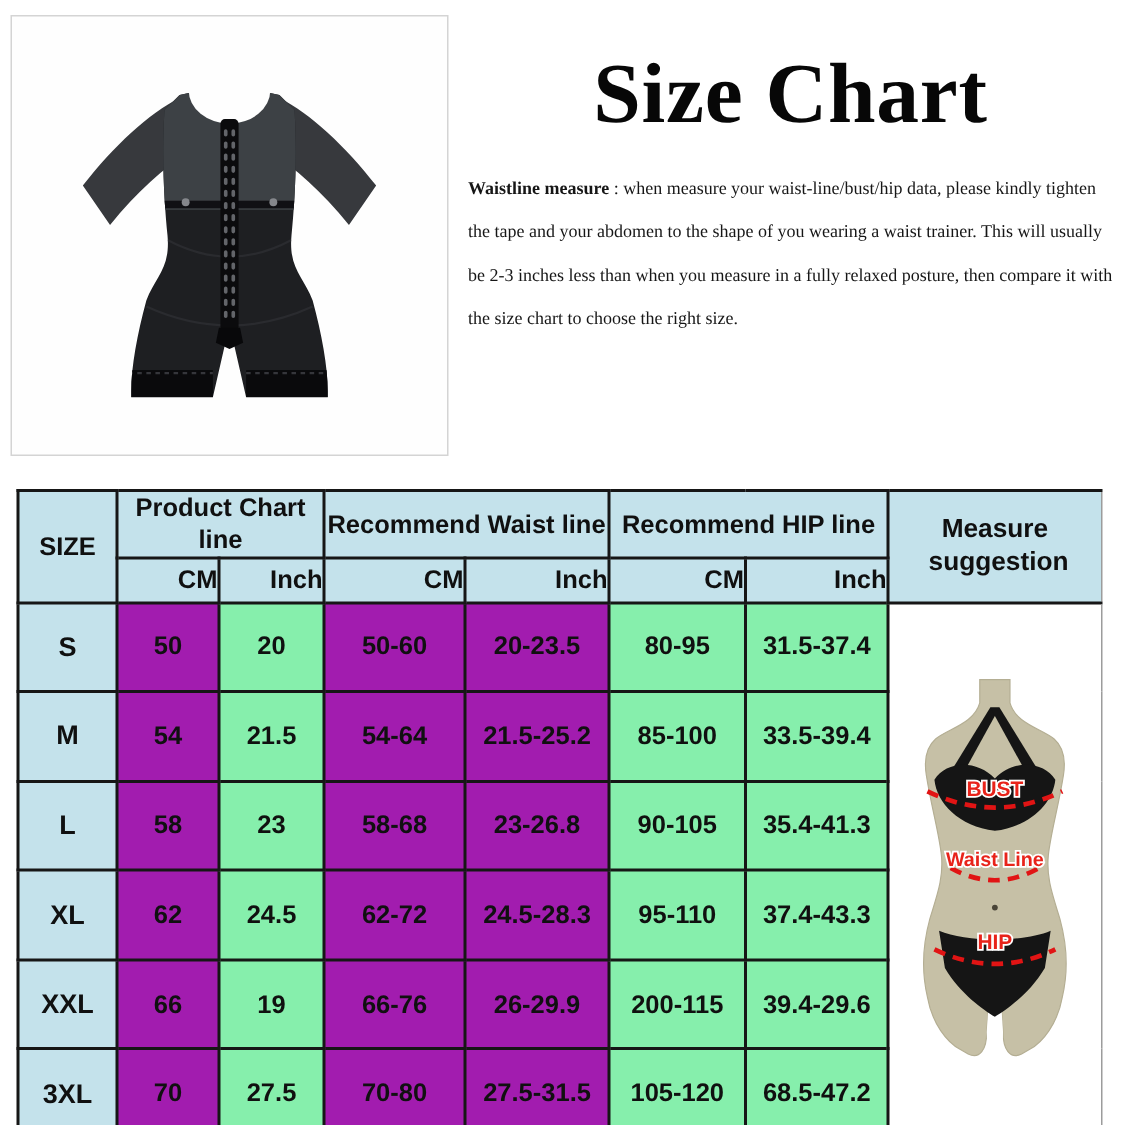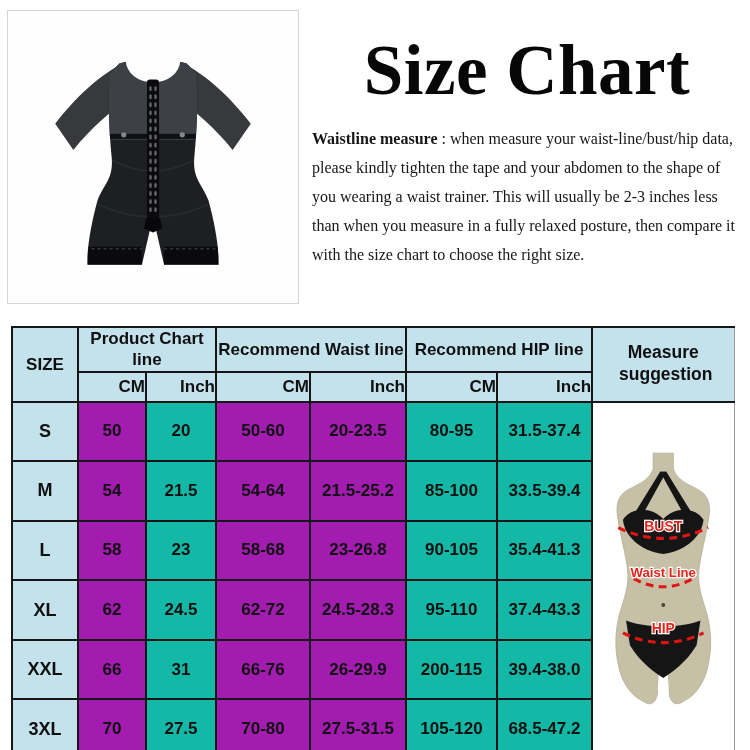--- a/index.html
+++ b/index.html
@@ -10,43 +10,43 @@
   .photo-frame {
     position:absolute; left:7px; top:10px; width:292px; height:294px;
     border:1px solid #d4d4d4; background:#fefefe;
     display:flex; align-items:center; justify-content:center;
   }
 
   
   .headline {
     position:absolute; left:306px; top:30px; width:442px;
     text-align:center; font-family:"Liberation Serif", serif;
-    font-weight:700; font-size:71px; letter-spacing:0.5px; color:#070707;
+    font-weight:700; font-size:57px; letter-spacing:0.5px; color:#070707;
   }
   .intro {
-    position:absolute; left:312px; top:124px; width:436px;
-    font-family:"Liberation Serif", serif; font-size:16px; line-height:29px;
+    position:absolute; left:312px; top:111px; width:436px;
+    font-family:"Liberation Serif", serif; font-size:12px; line-height:29px;
     color:#161616; text-align:left;
   }
   .intro b { font-weight:700; }
 
   
   table.size-table {
     position:absolute; left:11px; top:326px; width:722px;
     border-collapse:collapse; table-layout:fixed;
     text-align:center; color:#101010; font-weight:700;
   }
   .size-table th, .size-table td { border:2px solid #161616; font-weight:700; }
   .size-table th { background:#c4e2eb; font-size:17px; line-height:1.25; }
   tr.hrow1 { height:42px; }
   tr.hrow2 { height:30px;text-align:right; }
   tr.drow  { height:56px; }
   td.c-size  { background:#c4e2eb; font-size:18px; }
   td.c-peach { background:#a21caf; font-size:17px; }
-  td.c-white { background:#14b8a6; font-size:17px; }
+  td.c-white { background:#86efac; font-size:17px; }
   th.c-measure-h {
     border-right:1px solid #9c9c9c; font-size:17.5px; padding:0 26px;
   }
   td.c-measure {
     background:#ffffff; padding:16px; vertical-align:middle;
     border-right:1px solid #9c9c9c; border-bottom:1px solid #bdbdbd;
   }
   .measure-wrap { width:100%; display:flex; justify-content:center; align-items:flex-start; }
 
   .fig-label {
@@ -181,25 +181,25 @@
     <td class="c-peach">62</td>
     <td class="c-white">24.5</td>
     <td class="c-peach">62-72</td>
     <td class="c-peach">24.5-28.3</td>
     <td class="c-white">95-110</td>
     <td class="c-white">37.4-43.3</td>
   </tr>
   <tr class="drow">
     <td class="c-size">XXL</td>
     <td class="c-peach">66</td>
-    <td class="c-white">31</td>
+    <td class="c-white">19</td>
     <td class="c-peach">66-76</td>
     <td class="c-peach">26-29.9</td>
     <td class="c-white">200-115</td>
-    <td class="c-white">39.4-38.0</td>
+    <td class="c-white">39.4-29.6</td>
   </tr>
   <tr class="drow">
     <td class="c-size">3XL</td>
     <td class="c-peach">70</td>
     <td class="c-white">27.5</td>
     <td class="c-peach">70-80</td>
     <td class="c-peach">27.5-31.5</td>
     <td class="c-white">105-120</td>
     <td class="c-white">68.5-47.2</td>
   </tr>

